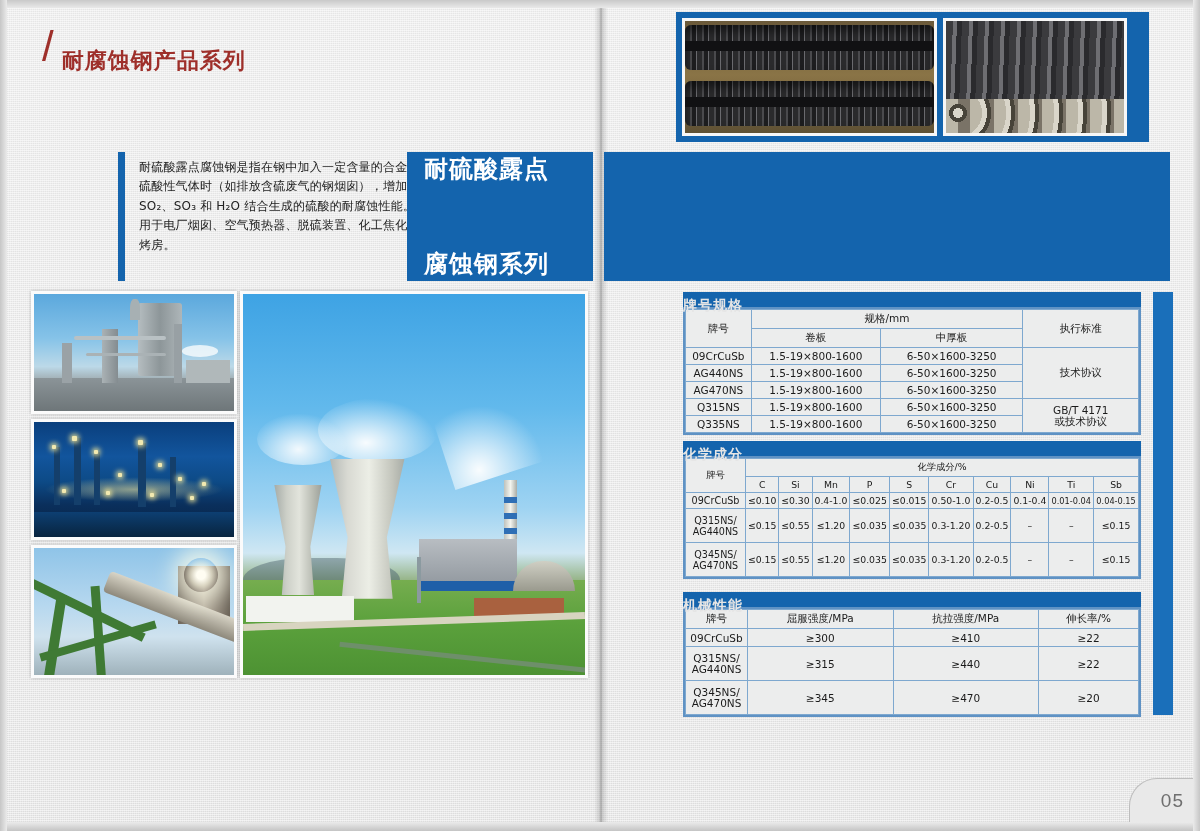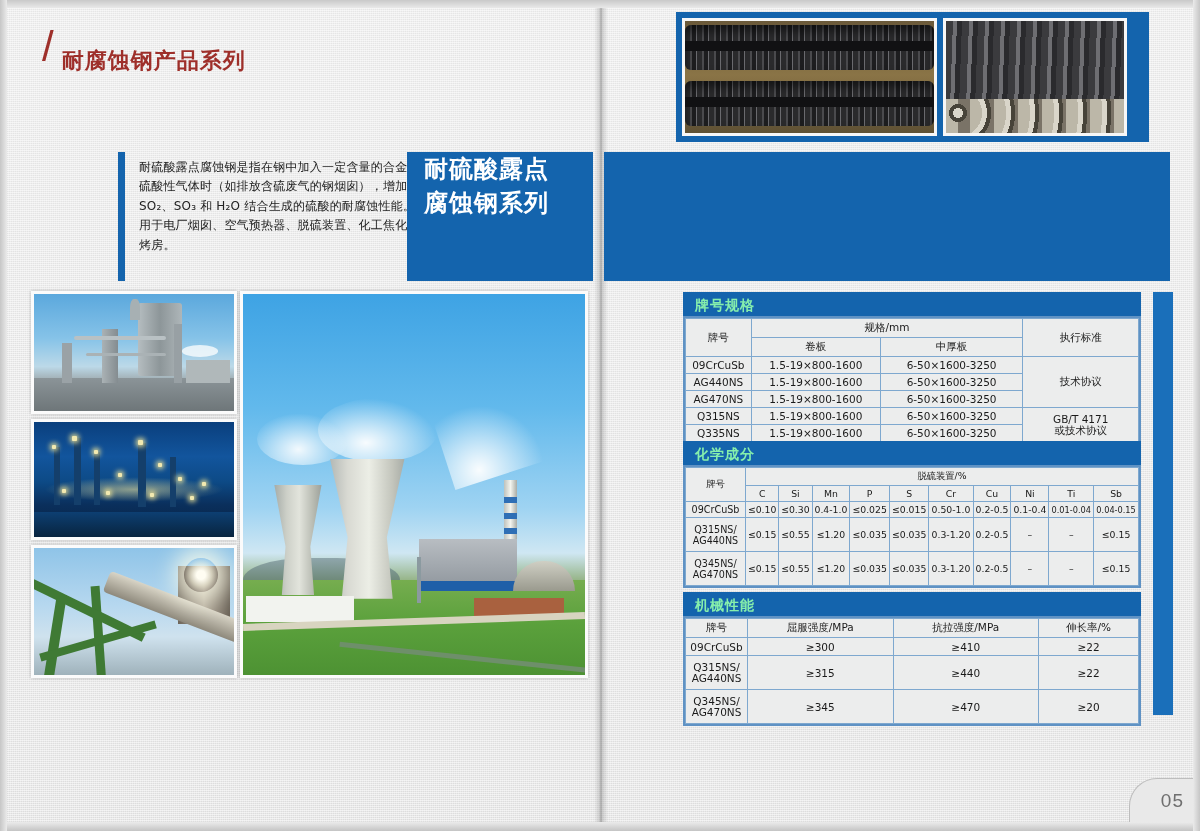--- a/index.html
+++ b/index.html
@@ -44,21 +44,21 @@
 
   
   .desc-wrap { position:absolute; left:118px; top:152px; width:475px; height:129px; display:flex; }
   .desc-bar { width:7px; background:#1464ad; }
   .desc-text { flex:0 0 395px; padding:6px 10px 0 14px; color:#222;
     font-size:12px; line-height:19.4px; letter-spacing:.2px;
     font-family:"DejaVu Sans","Liberation Sans",sans-serif; }
   .desc-text p { margin:0; }
   .title-box { position:absolute; left:407px; top:152px; width:186px; height:129px;
     background:#1464ad; color:#fff; display:flex; flex-direction:column;
-    justify-content:flex-start; padding-left:17px; }
+    justify-content:space-between; padding-left:17px; }
   .title-box span { font-size:24px; line-height:34px; font-weight:700; letter-spacing:1px;
     font-family:"DejaVu Sans","Liberation Sans",sans-serif; }
 
   
   .photos { position:absolute; left:31px; top:291px; width:562px; height:387px; }
   .ph { position:absolute; border:3px solid #fbfbfb; box-shadow:0 0 3px rgba(0,0,0,.28); overflow:hidden; }
   .ph-a { left:0;   top:0;   width:206px; height:123px; }
   .ph-b { left:0;   top:128px;width:206px; height:121px; }
   .ph-c { left:0;   top:254px;width:206px; height:133px; }
   .ph-big{ left:209px;top:0;  width:348px; height:387px; }
@@ -166,22 +166,22 @@
   .tub .ends::after{ content:""; position:absolute; inset:0;
     background: repeating-radial-gradient(circle at 12px 14px, #d6d2c6 0 5px, #4a463c 5px 9px, transparent 9px 24px); }
 
   
   .banner { position:absolute; left:604px; top:152px; width:566px; height:129px; background:#1464ad; }
   
   .vbar { position:absolute; left:1153px; top:292px; width:20px; height:423px; background:#1a6fba; }
 
   
   .sec { position:absolute; left:683px; width:458px; }
-  .sec-hd { background:#1464ad; color:#86efac; height:24px; line-height:26px;
-    padding-left:12px; font-size:14px; font-weight:700; letter-spacing:1px;
+  .sec-hd { background:#1464ad; color:#e5e5e5; height:15px; line-height:26px;
+    font-size:14px; font-weight:700; letter-spacing:1px;
     font-family:"DejaVu Sans","Liberation Sans",sans-serif; }
   table { border-collapse:collapse; width:100%; background:#eceded; }
   td, th { border:1px solid #7ea8cf; text-align:center; color:#1a1a1a;
     font-size:10.5px; font-weight:400; font-family:"DejaVu Sans","Liberation Sans",sans-serif;
     padding:2px 1px; }
   .tbl-outer { border:2px solid #5f92c4; }
   .s-spec td { height:17px; }
   .s-chem td { height:16px; font-size:9.3px; }
   .s-chem td.brand { font-size:9.6px; }
   .s-mech td { height:18px; }
@@ -365,21 +365,21 @@
     </div>
   </div>
 
   <div class="sec sec-chem">
     <div class="sec-hd">化学成分</div>
     <div class="tbl-outer">
     <table class="s-chem">
       <tbody>
             <tr>
         <td rowspan="2" style="width:60px">牌号</td>
-        <td colspan="10">脱硫装置/%</td>
+        <td colspan="10">化学成分/%</td>
       </tr>
       <tr>
         <td>C</td>
         <td>Si</td>
         <td>Mn</td>
         <td>P</td>
         <td>S</td>
         <td>Cr</td>
         <td>Cu</td>
         <td>Ni</td>

